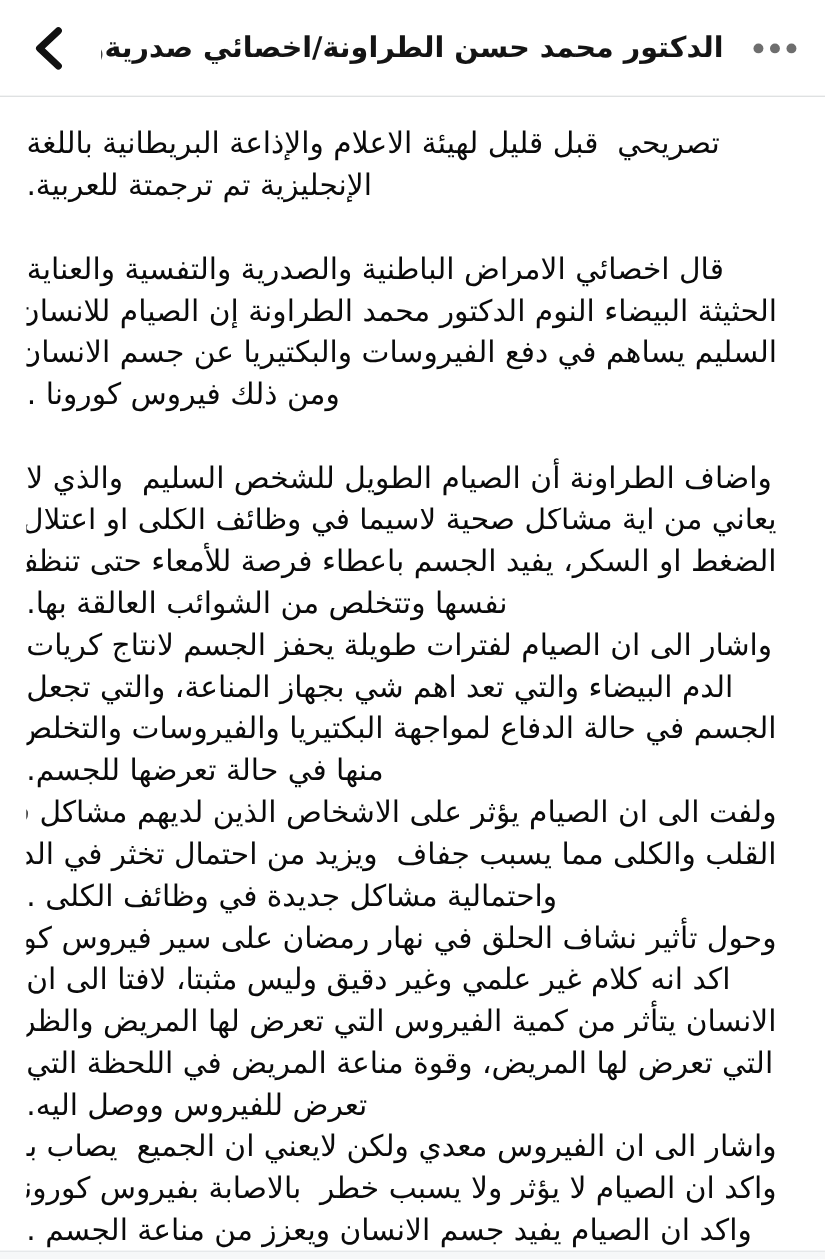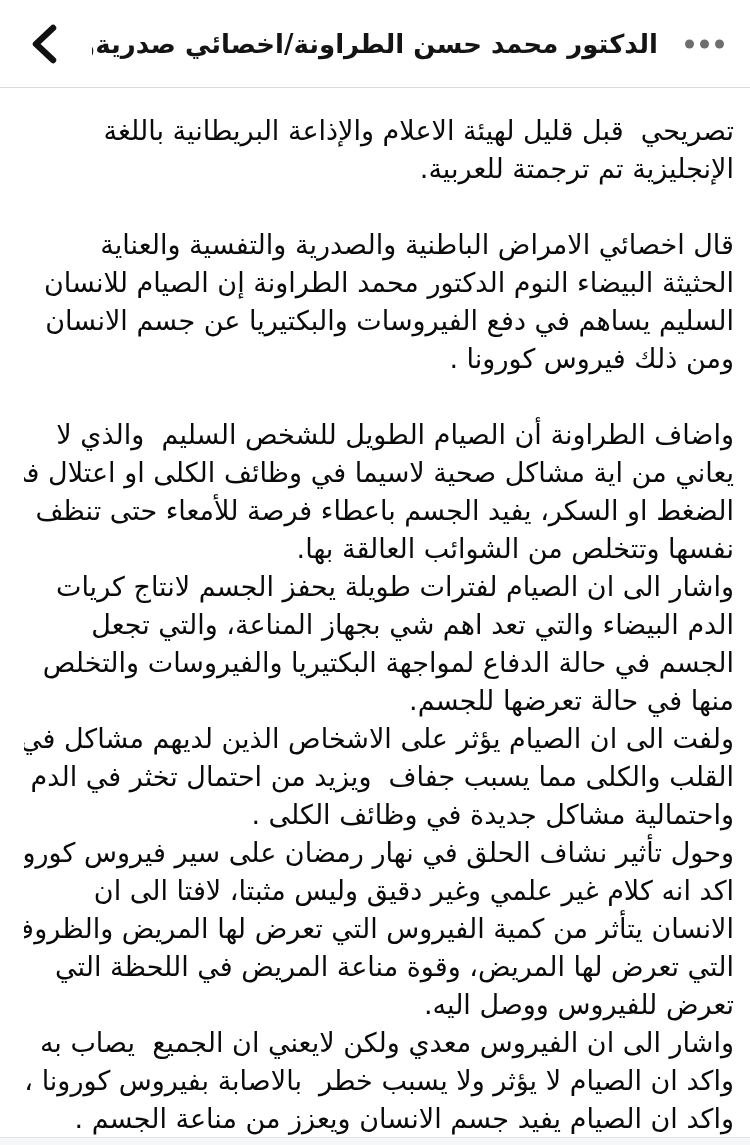--- a/index.html
+++ b/index.html
@@ -67,22 +67,22 @@
   }
   .more-btn .dot {
     width: 9px;
     height: 9px;
     border-radius: 50%;
     background: #6e6e6e;
   }
   
   .article {
     direction: rtl;
-    text-align: right;
-    padding: 24px 16px 0 24px;
+    text-align: left;
+    padding: 24px 44px 0 24px;
     font-size: 27px;
     line-height: 38px;
     color: #0a0a0a;
     overflow: hidden;
   }
   .article p {
     white-space: pre;
     overflow: hidden;
     margin: 0 0 38px 0;
   }

